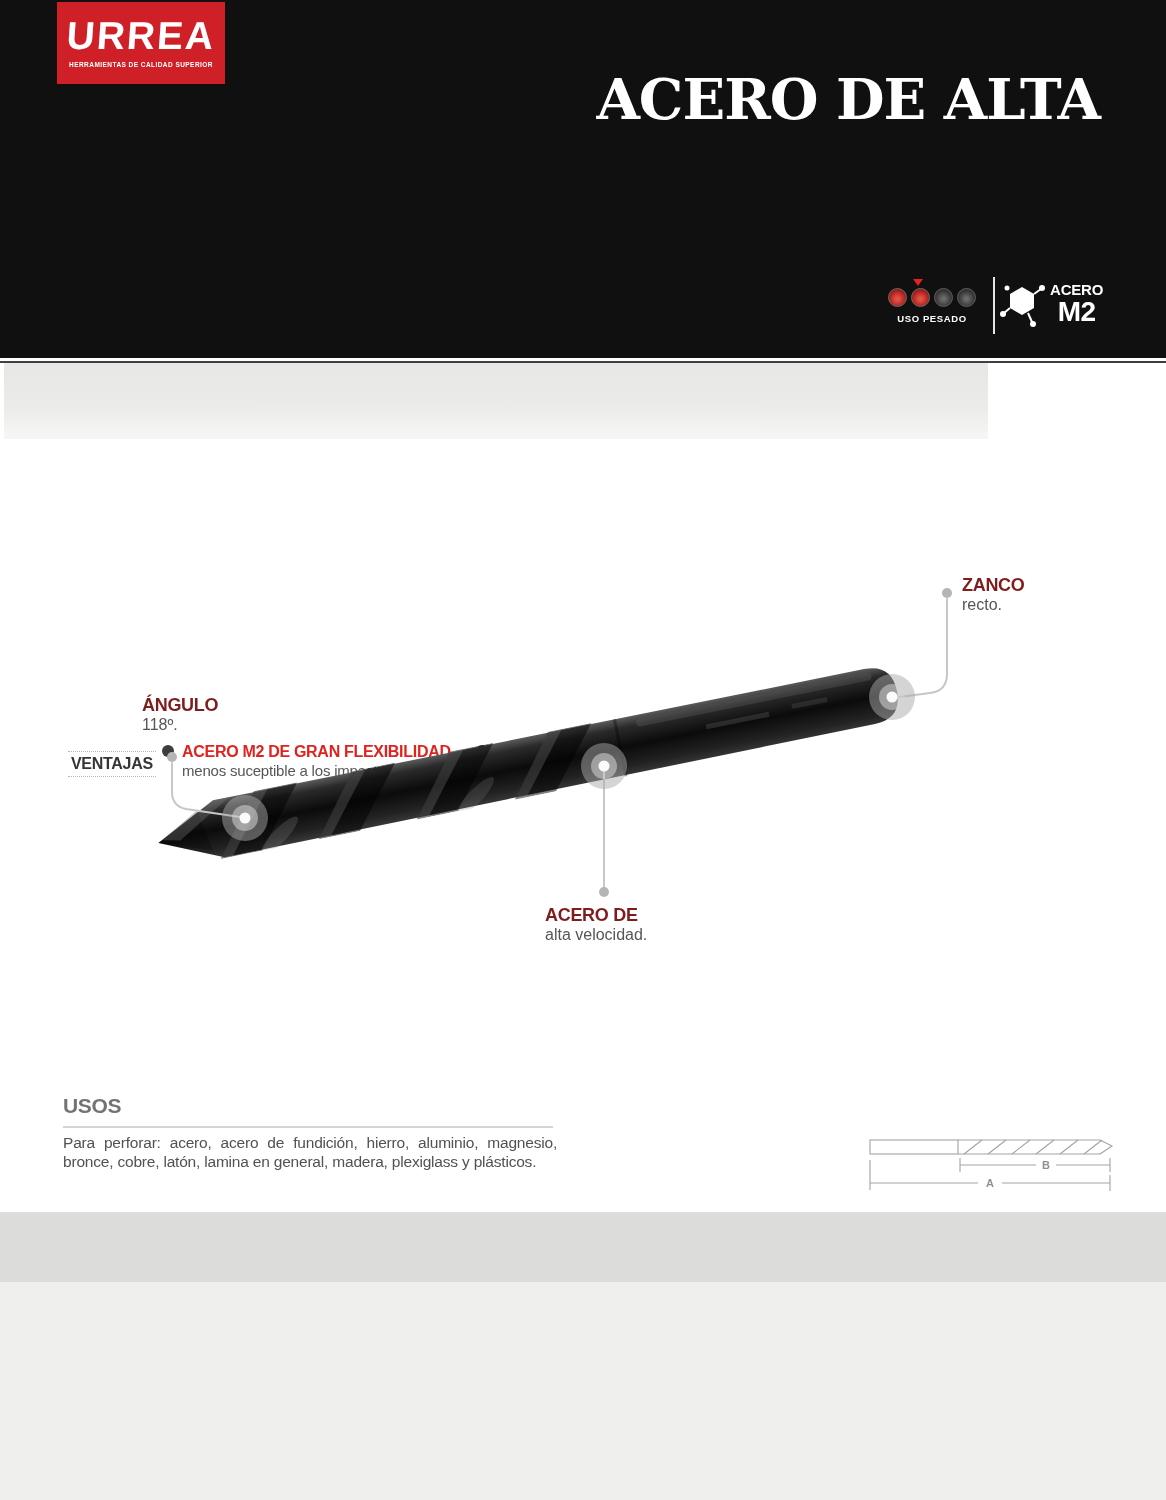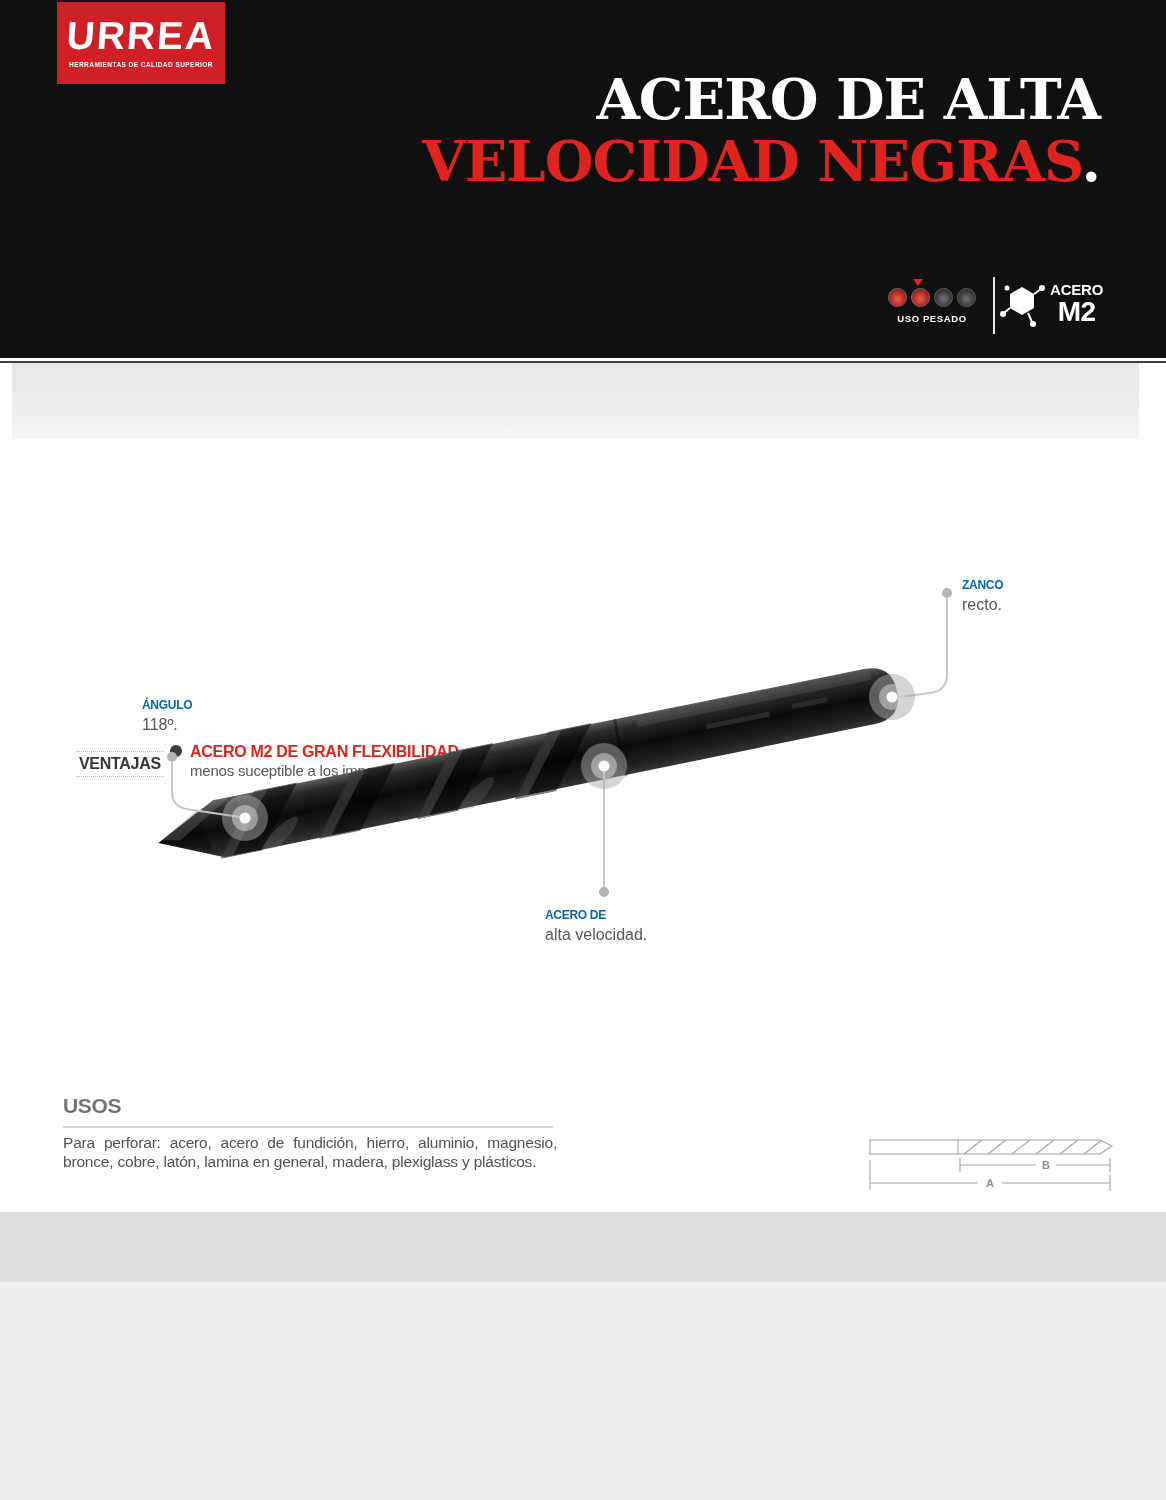--- a/index.html
+++ b/index.html
@@ -38,36 +38,36 @@
   .uso-label{margin-top:6px;font-size:9.5px;font-weight:bold;color:#ffffff;letter-spacing:.6px;}
   .badge-divider{left:993px;top:277px;width:2px;height:57px;background:#e6e6e6;}
   .molecule{left:999px;top:281px;}
   .acero-chip{left:1050px;top:282px;color:#ffffff;line-height:1;text-align:center;}
   .acero-chip .top{font-size:15px;font-weight:bold;letter-spacing:-.2px;}
   .acero-chip .bottom{font-size:28px;font-weight:bold;letter-spacing:-.5px;margin-top:1px;}
 
   .rule{left:0;top:361px;width:1166px;height:2px;background:#3f3f3f;}
 
   
-  .ventajas-bar{left:12px;top:363px;width:1127px;height:76px;
+  .ventajas-bar{left:4px;top:363px;width:984px;height:76px;
     background:linear-gradient(180deg,#e7e7e6 0%,#ebebea 55%,#f6f6f5 100%);}
   .caract-bar{left:0;top:1212px;width:1166px;height:70px;background:#dcdcdb;}
 
   .section-label{
     font-size:16px;font-weight:bold;color:#353538;letter-spacing:-.3px;
     border-top:1px dotted #b7b7b7;border-bottom:1px dotted #b7b7b7;padding:3px 3px;
   }
   .feature{display:flex;gap:8px;}
   .feat-dot{width:12px;height:12px;border-radius:50%;background:#3d3d3d;margin-top:3px;flex:0 0 auto;}
   .feat-title{font-size:16px;line-height:19px;font-weight:bold;color:#e0231f;letter-spacing:-.3px;text-align:center;}
   .feat-desc{font-size:15px;line-height:19px;color:#55565a;letter-spacing:-.2px;}
 
   
   .illustration{left:0;top:0;width:1166px;height:1500px;pointer-events:none;}
-  .callout-title{font-size:12px;font-weight:bold;color:#0369a1;letter-spacing:-.3px;line-height:20px;}
+  .callout-title{font-size:18px;font-weight:bold;color:#7f1d1d;letter-spacing:-.3px;line-height:20px;}
   .callout-desc{font-size:16px;color:#55565a;line-height:19px;}
   .co-zanco{left:962px;top:575px;}
   .co-angulo{left:142px;top:695px;}
   .co-acero{left:545px;top:905px;}
 
   
   .usos-label{left:63px;top:1094px;font-size:21px;font-weight:bold;color:#737373;letter-spacing:-.3px;}
   .usos-line{left:63px;top:1126px;width:490px;height:2px;background:#d4d4d3;}
   .usos-text{left:63px;top:1133px;width:494px;font-size:15.5px;line-height:19px;color:#515256;
     text-align:justify;letter-spacing:-.2px;}
@@ -82,21 +82,20 @@
 <body>
 
 <div class="abs banner">
   <div class="abs logo-box">
     <div class="logo-text">URREA</div>
     <div class="logo-tagline">HERRAMIENTAS DE CALIDAD SUPERIOR</div>
   </div>
 
   <div class="abs title">
     <div>ACERO DE ALTA</div>
-    <div><span class="red">VELOCIDAD NEGRAS</span><span class="white">.</span></div>
   </div>
 
   <div class="abs uso-pesado">
     <div class="gauges">
       <span class="gauge red"></span>
       <span class="gauge red"></span>
       <span class="gauge gray"></span>
       <span class="gauge gray"></span>
       <span class="gauge-arrow"></span>
     </div>

